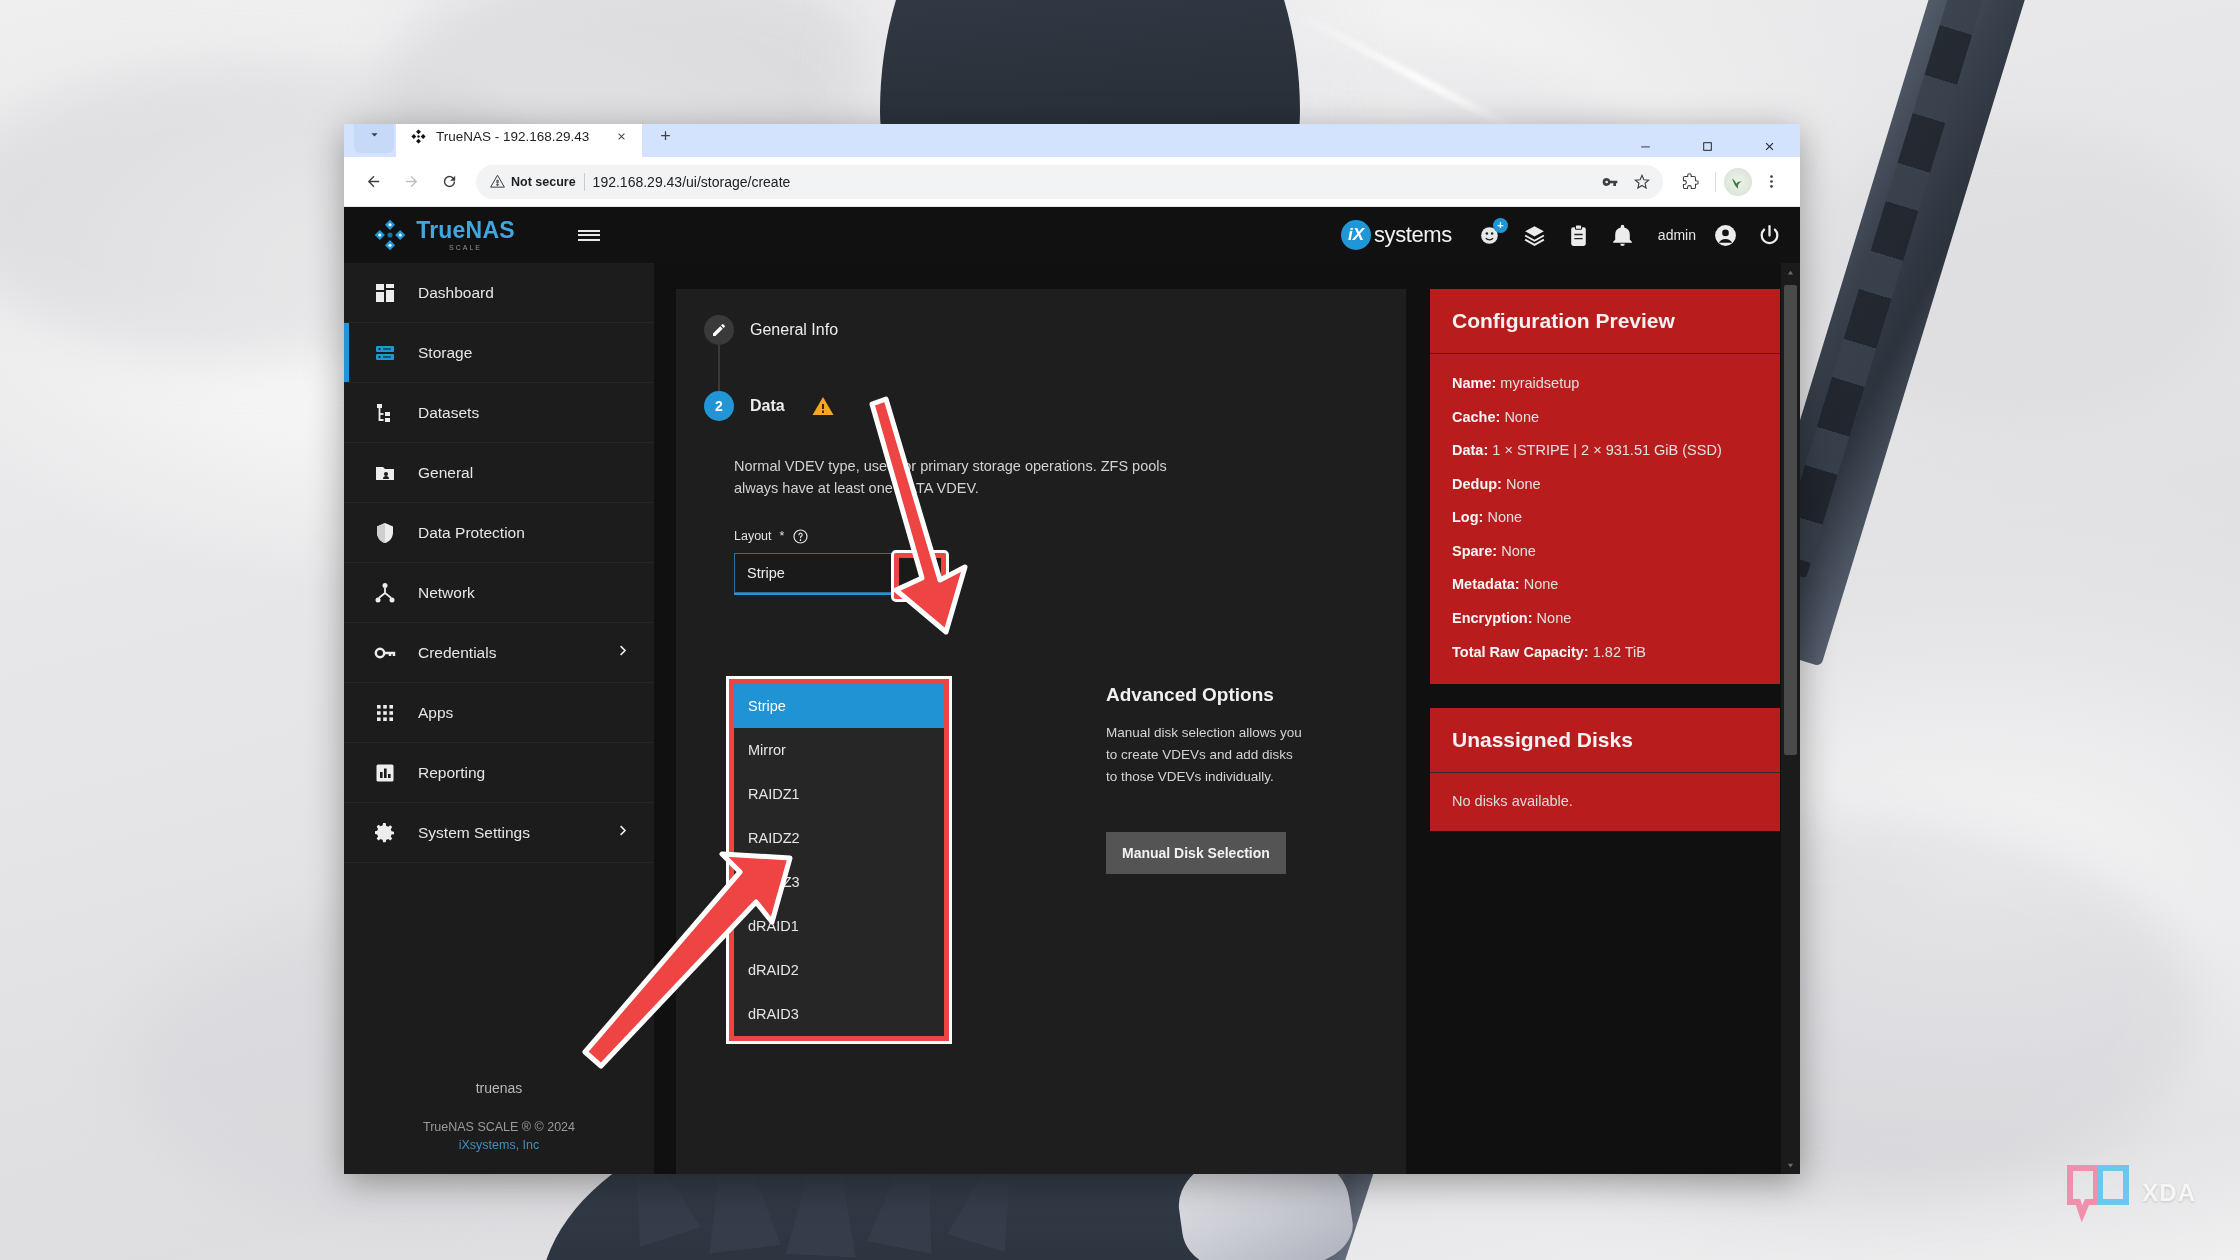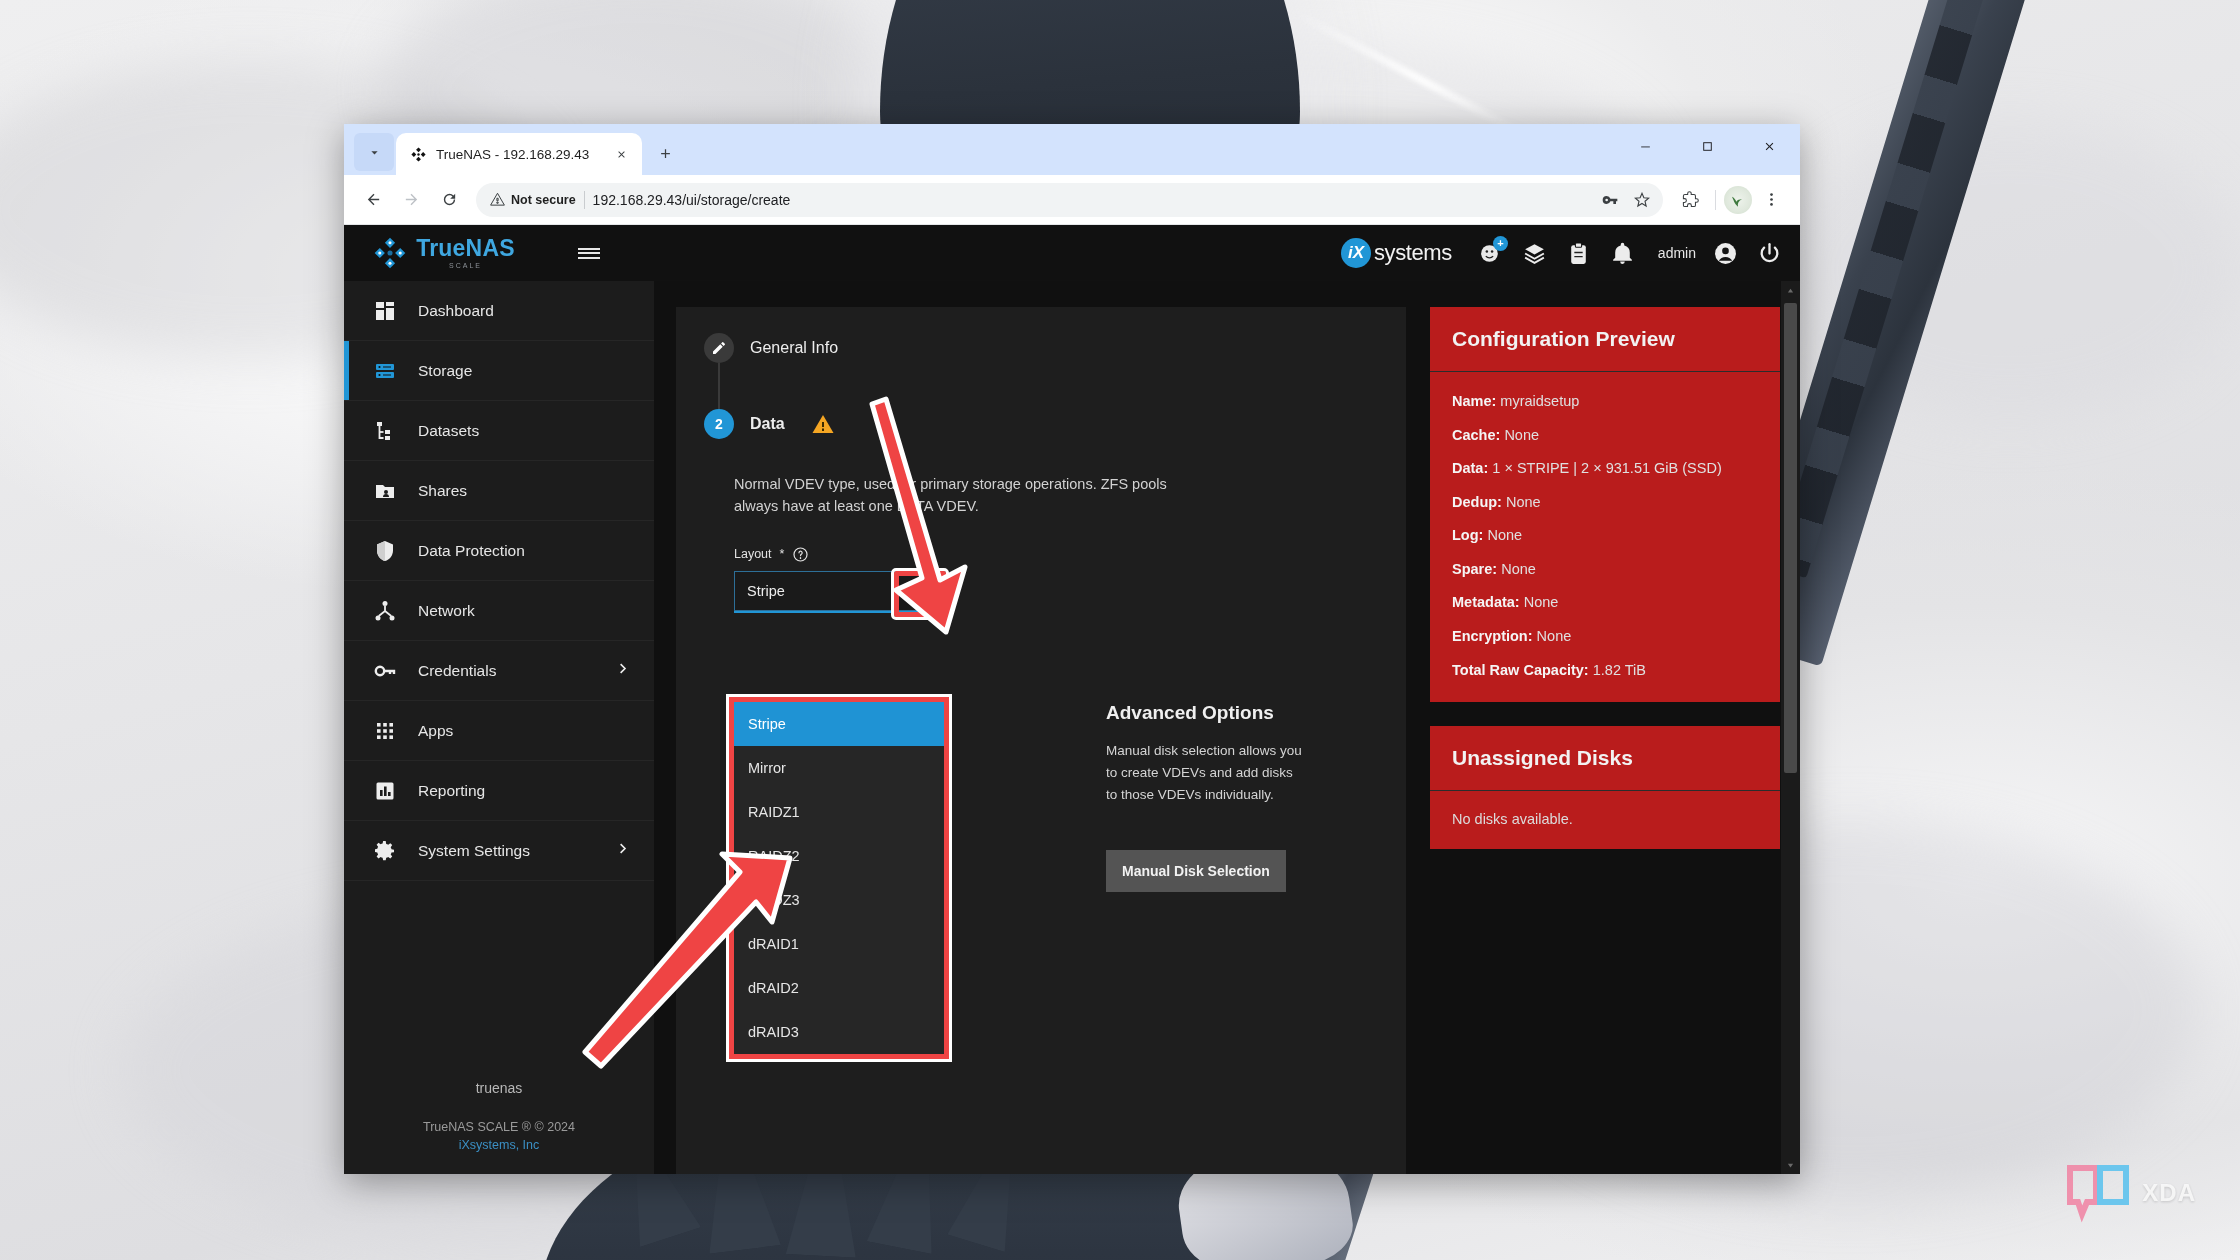--- a/index.html
+++ b/index.html
@@ -96,21 +96,21 @@
     position: absolute; left: 344px; top: 124px;
     width: 1456px; height: 1050px;
     background: #fff;
     box-shadow: 0 8px 34px rgba(0,0,0,.35);
     overflow: hidden;
     display: flex; flex-direction: column;
   }
 
   
   .tabstrip {
-    height: 51px; background: #d3e3fd;
+    height: 33px; background: #d3e3fd;
     display: flex; align-items: flex-end; position: relative;
     padding-left: 6px;
   }
   .tab-listbtn {
     width: 40px; height: 38px; margin: 0 2px 4px 4px;
     display: flex; align-items: center; justify-content: center;
     border-radius: 6px; background: #c6d9f8;
   }
   .tab-listbtn svg { width: 15px; height: 15px; }
   .tab {
@@ -585,21 +585,21 @@
         </div>
 
         <div class="nav-item">
           <span class="nav-ico">
             <svg viewBox="0 0 24 24">
                 <path d="M3 6h7l2 2h9v11H3z" fill="#ededed"></path>
                 <circle cx="13" cy="13" r="2" fill="#1c1c1c"></circle>
                 <path d="M10 18a3 3 0 016 0z" fill="#1c1c1c"></path>
               </svg>
           </span>
-          <span class="nav-label">Shares</span>
+          <span class="nav-label">General</span>
         </div>
 
         <div class="nav-item">
           <span class="nav-ico">
             <svg viewBox="0 0 24 24">
                 <path d="M12 2l8 3.5v6c0 5-3.4 9.3-8 10.5-4.6-1.2-8-5.5-8-10.5v-6z" fill="#ededed"></path>
                 <path d="M12 2v20c-4.6-1.2-8-5.5-8-10.5v-6z" fill="#cfcfcf"></path>
               </svg>
           </span>
           <span class="nav-label">Data Protection</span>

